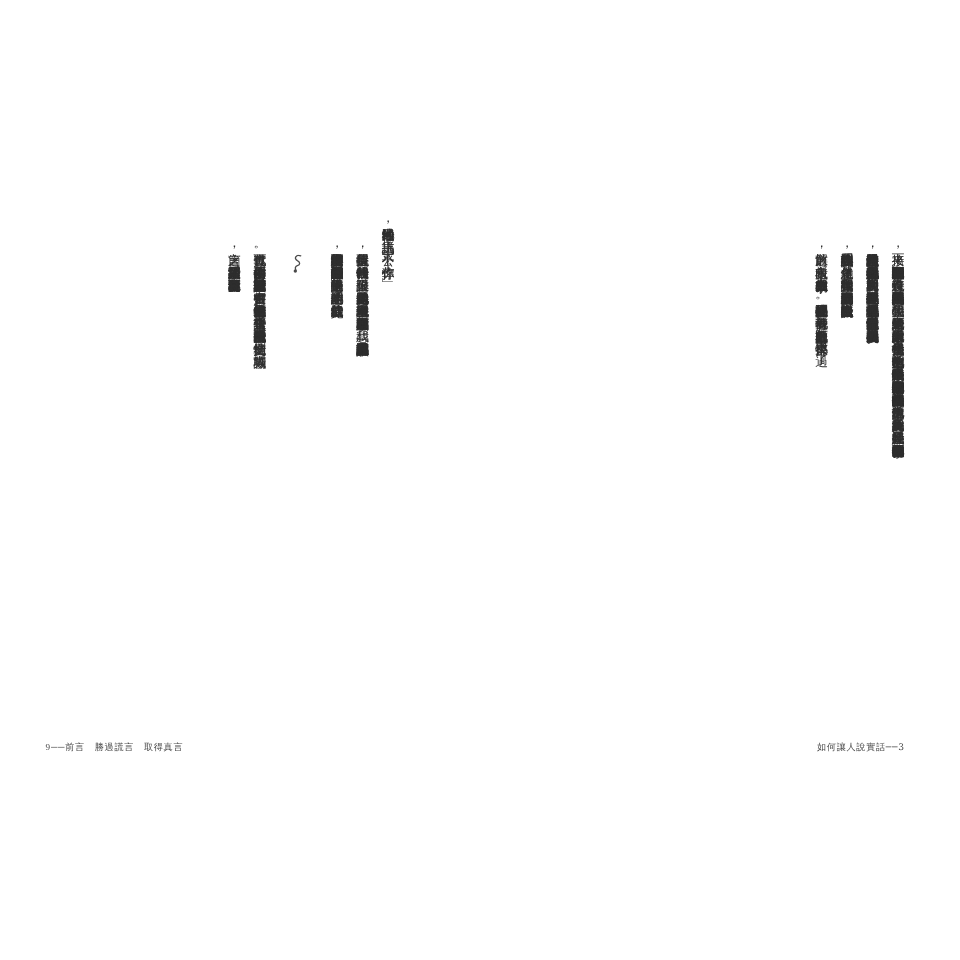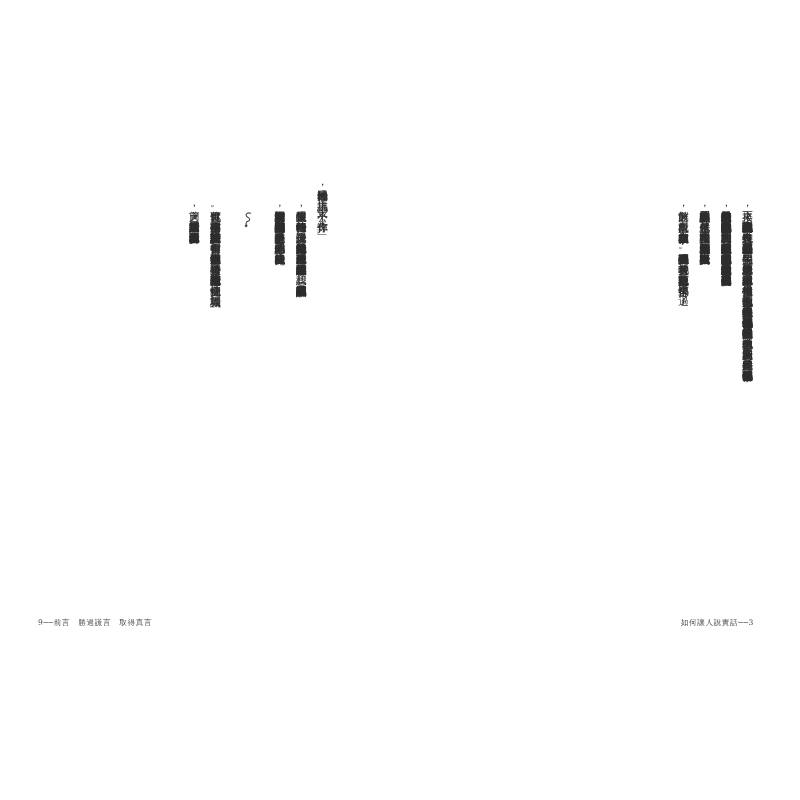--- a/index.html
+++ b/index.html
@@ -53,21 +53,21 @@
     display: inline-block;
   }
   .footer {
     position: absolute;
     top: 618px;
     font-size: 7.6px;
     letter-spacing: 0.6px;
     color: #4a4a4a;
     white-space: nowrap;
   }
-  .footer-left  { left: 38px; }
+  .footer-left  { left: 38px; font-family: Liberation Serif, serif; }
   .footer-right { right: 46px; }
 </style>
 </head>
 <body>
 
 <div class="spread">
 
   <div class="vtext page-right">
     <p>接下來，我又很隨意地聊到社會安全碼中間那兩個數字是「組號」，也沒有特殊意義，因為組號只是反映持卡人得到社會安全碼的順序而已。我問另一位學生，是否願意分享一下她的組號，她不假思索講出了兩個數字，然後我指了指另一個學生，他也立刻唸出了兩個數字。接下來我很快隨機點了幾位同學，他們也都不假思索自動報出自己社會安全碼中間的兩個號碼，然後我又指向那位特愛唱反調的學生，他也說出了兩個數字。為了掩飾我真正的意圖，我又點了好幾位同學，他們都很自動報出社會安全碼中間兩個數字。</p>
     <p>在這段主題快結束的時候我跟學員說，社會安全碼的頭三個數字是對應發行此安全碼的社會安全局地點。先前我曾利用一次下課時間，裝作不經意地問起那位唱反調學生住哪裡，他馬上告訴我他老家在哪一州哪一城市，所以我很快查了一下距離他老家最近的社會安全局，不費力就查到了這名學員的社會安全碼前三碼。</p>

